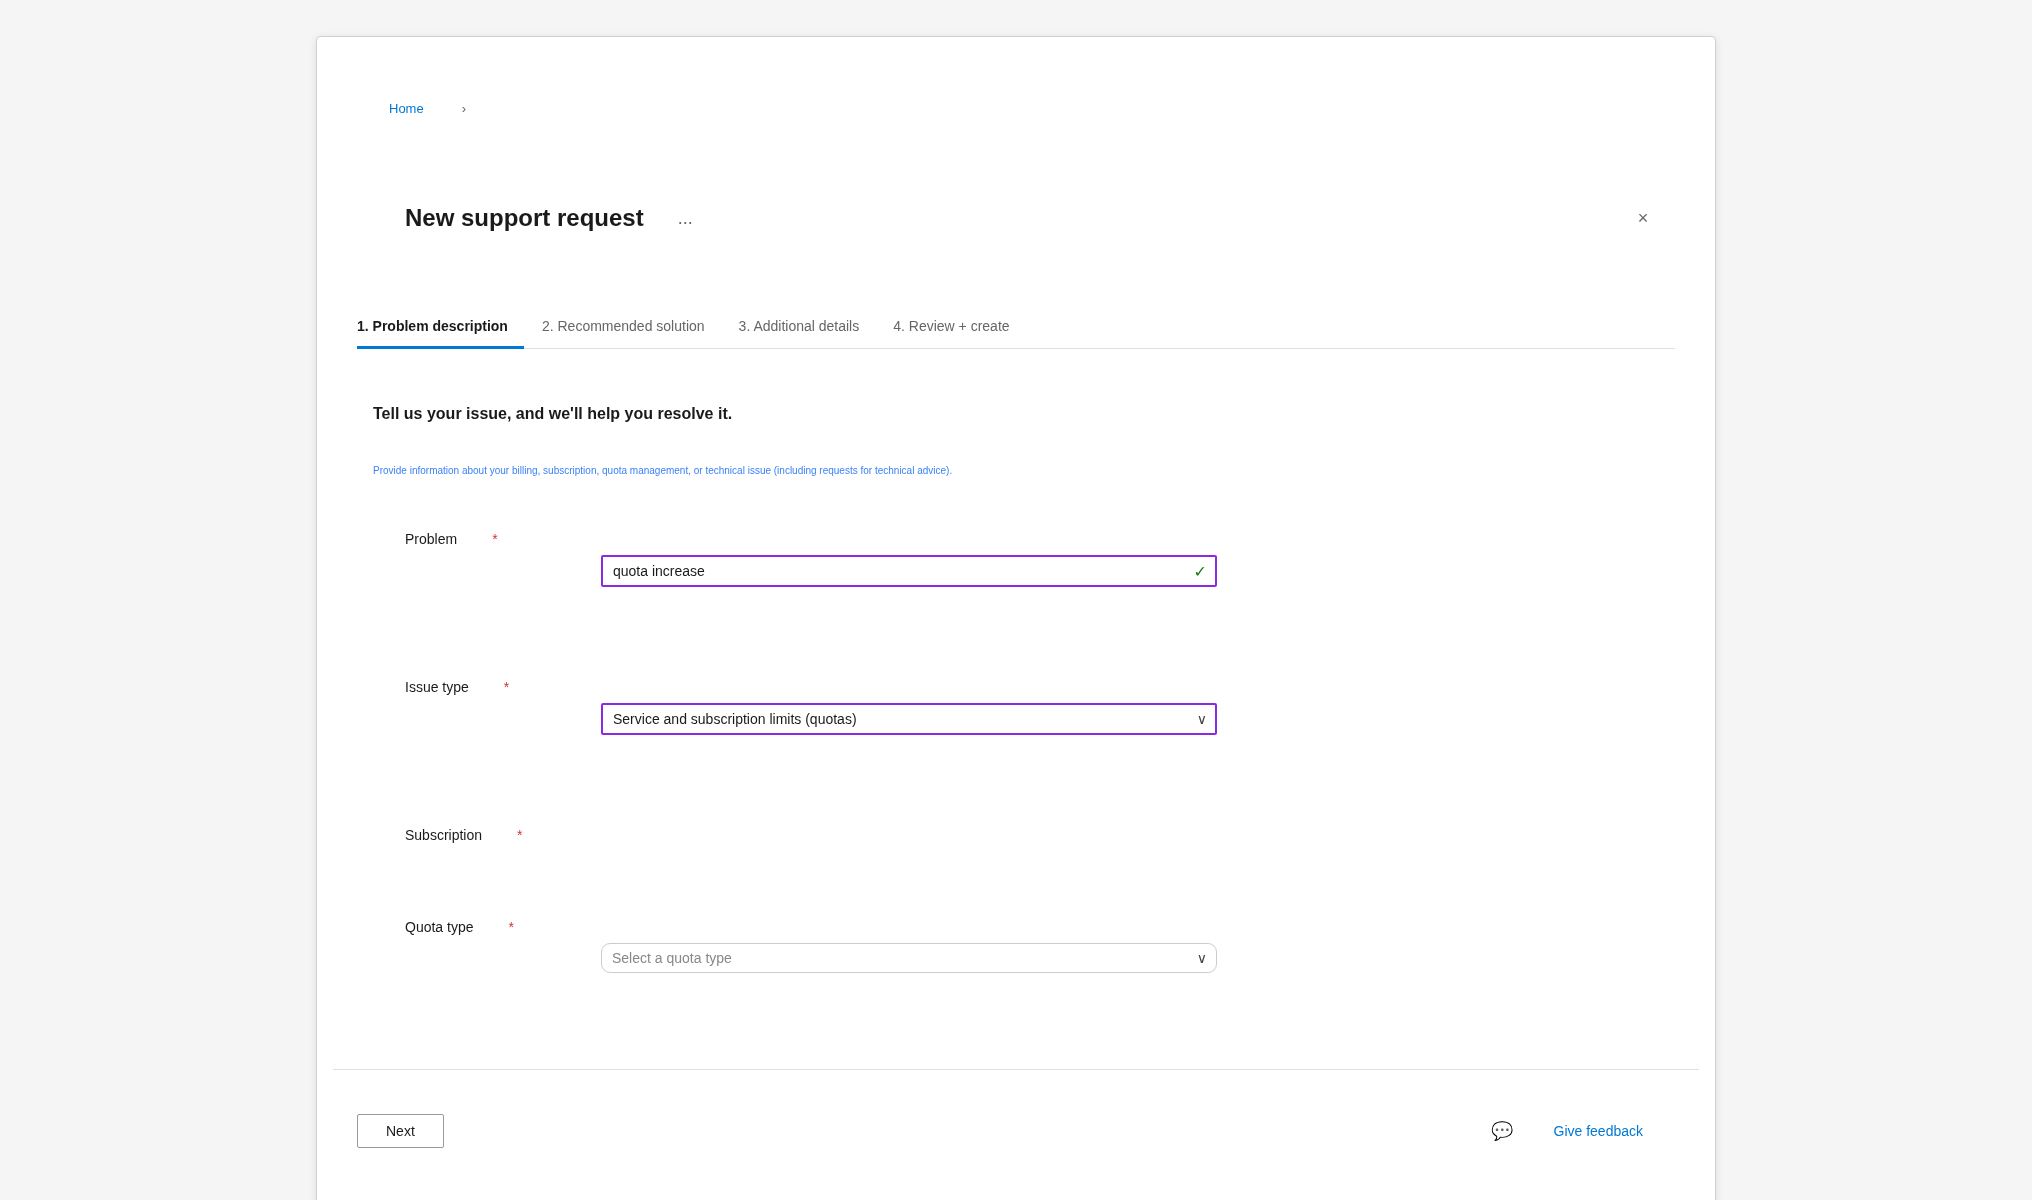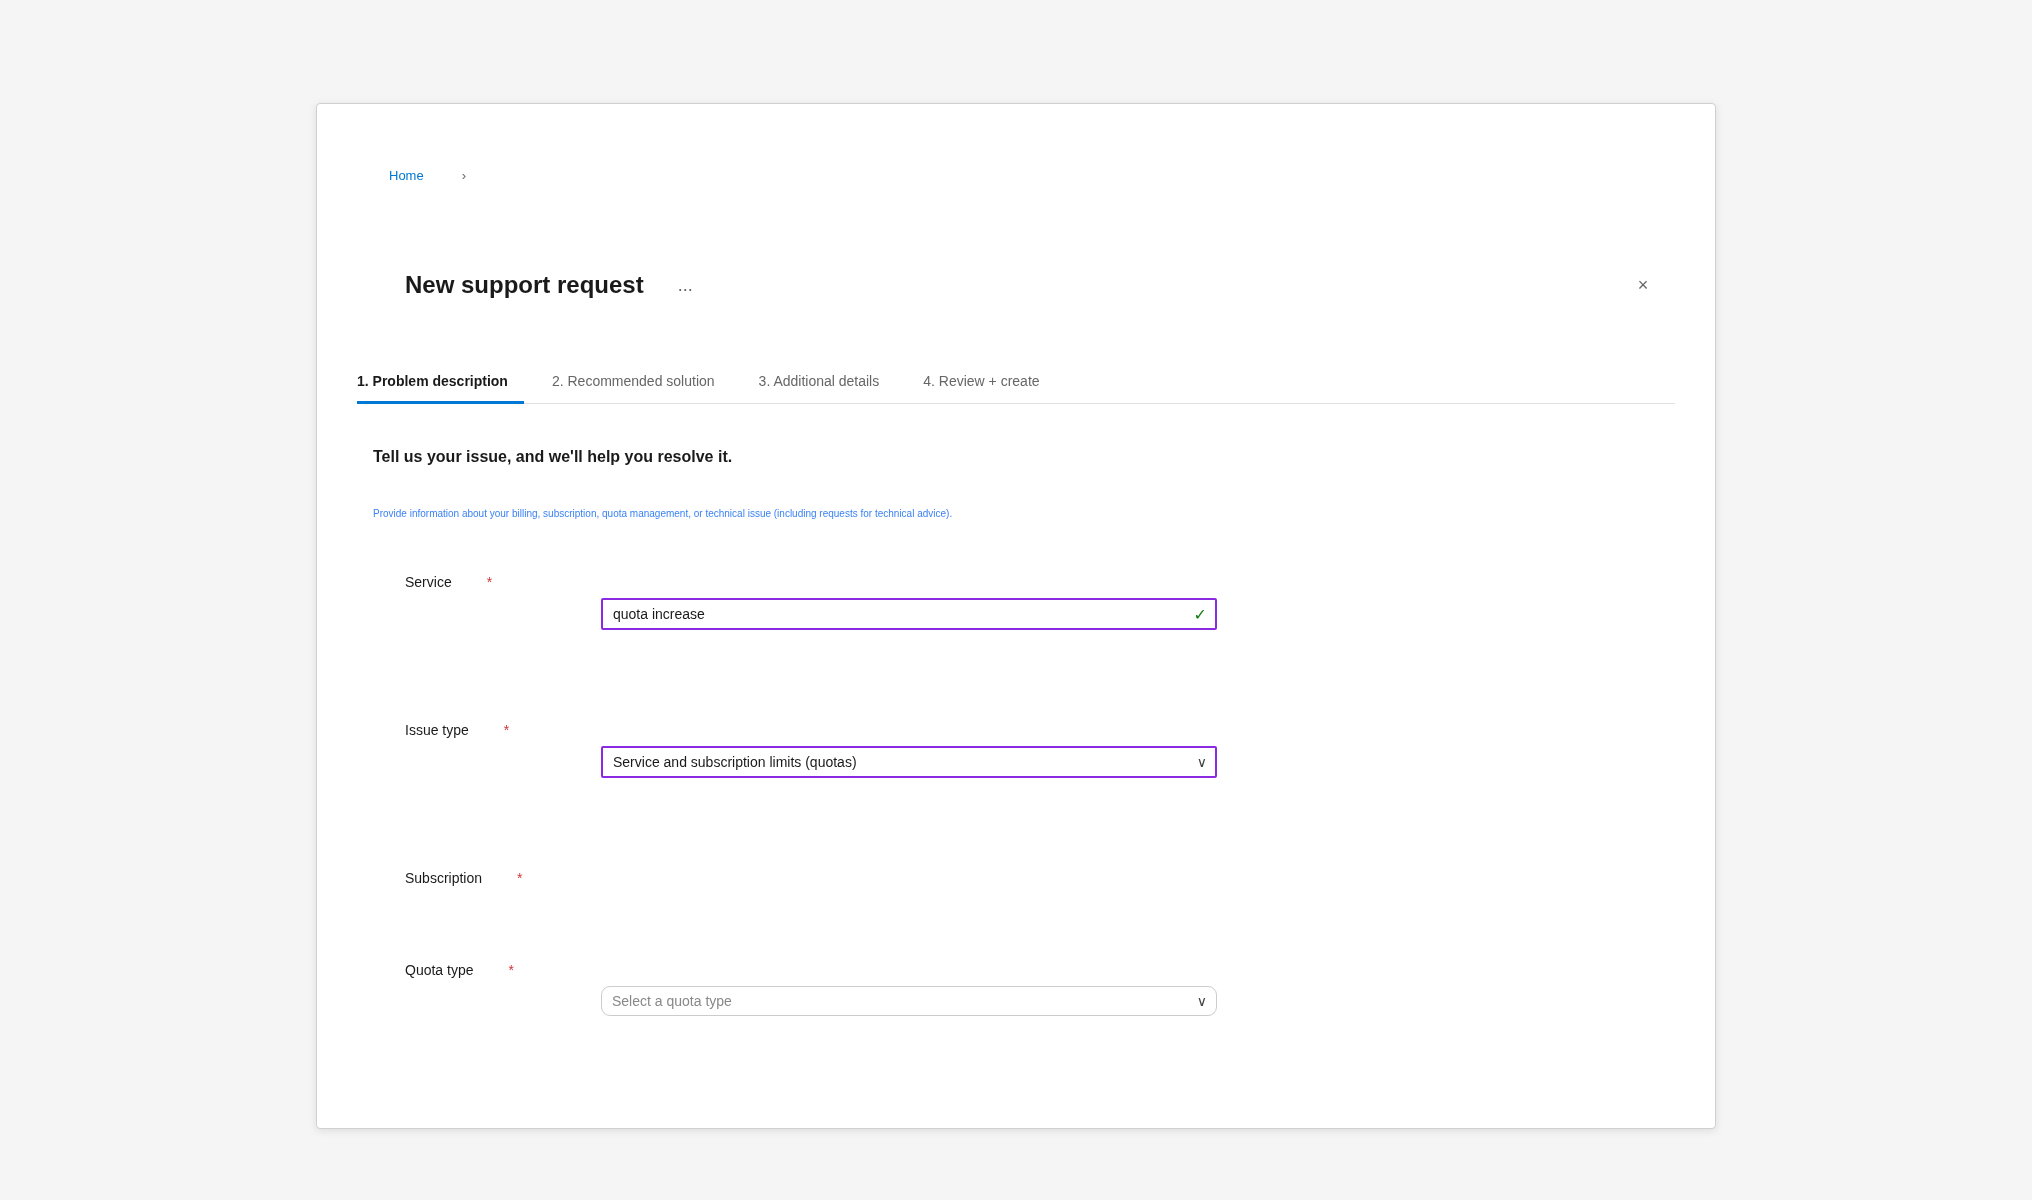--- a/index.html
+++ b/index.html
@@ -91,22 +91,22 @@
       font-size: 18px;
       color: #666;
       border-radius: 2px;
     }
 
     .tabs {
       display: flex;
       align-items: flex-start;
       border-bottom: 1px solid #e0e0e0;
       padding: 0 0;
-      margin: 0 24px;
-      gap: 12px;
+      margin: 12px 24px;
+      gap: 2px;
     }
 
     .tab {
       padding: 10px 16px 12px 16px;
       font-size: 14px;
       cursor: pointer;
       color: #666;
       border-bottom: 3px solid transparent;
       margin-bottom: -1px;
       white-space: nowrap;
@@ -319,21 +319,21 @@
     <div class="tab">3. Additional details</div>
     <div class="tab">4. Review + create</div>
   </div>
 
   <div class="content">
     <div class="section-title">Tell us your issue, and we'll help you resolve it.</div>
     <div class="section-description">Provide information about your billing, subscription, quota management, or technical issue (including requests for technical advice).</div>
 
     <div class="form-row">
       <div class="form-label">
-        <span>Service</span><span class="required-star">*</span>
+        <span>Problem</span><span class="required-star">*</span>
       </div>
       <div class="form-field">
         <div class="input-wrapper">
           <input type="text" class="text-input" value="quota increase" style="">
           <span class="checkmark">✓</span>
         </div>
       </div>
     </div>
 
     <div class="form-row">
@@ -364,13 +364,20 @@
         <div class="select-wrapper">
           <select class="quota-select">
             <option>Select a quota type</option>
           </select>
           <span class="chevron">∨</span>
         </div>
       </div>
     </div>
   </div>
 
+  <div class="footer">
+    <button class="next-btn">Next</button>
+    <a class="feedback-link">
+      <span class="feedback-icon">💬</span>
+      <span>Give feedback</span>
+    </a>
+  </div>
 </div>
 
 </body></html>

